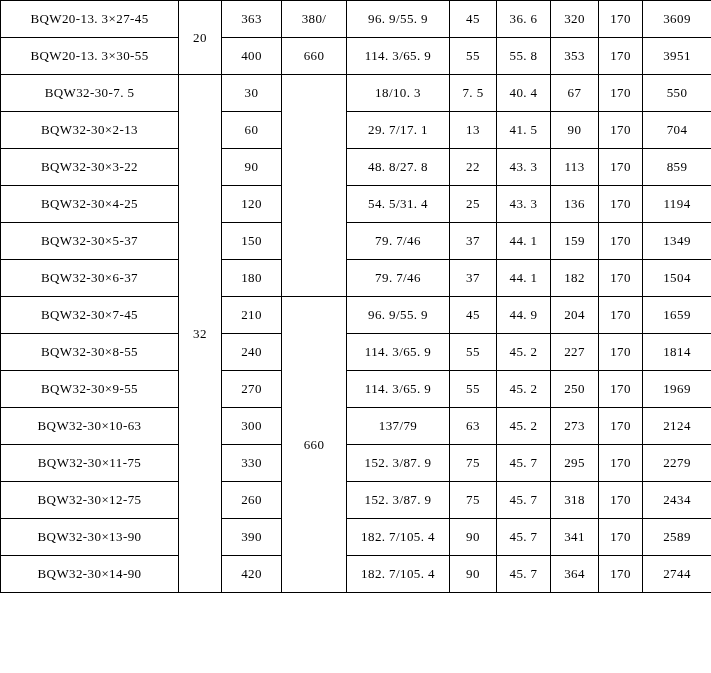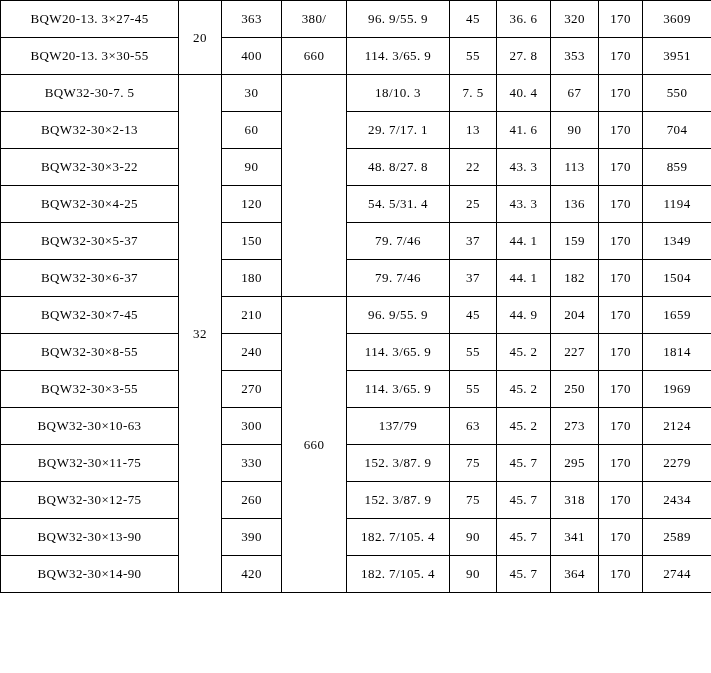--- a/index.html
+++ b/index.html
@@ -83,21 +83,21 @@
         <td>170</td>
         <td>3609</td>
       </tr>
 
       <tr>
         <td class="model">BQW20-13. 3×30-55</td>
         <td>400</td>
         <td>660</td>
         <td>114. 3/65. 9</td>
         <td>55</td>
-        <td>27. 8</td>
+        <td>55. 8</td>
         <td>353</td>
         <td>170</td>
         <td>3951</td>
       </tr>
 
       <tr>
         <td class="model">BQW32-30-7. 5</td>
         <td rowspan="14">32</td>
         <td>30</td>
         <td rowspan="6"></td>
@@ -107,21 +107,21 @@
         <td>67</td>
         <td>170</td>
         <td>550</td>
       </tr>
 
       <tr>
         <td class="model">BQW32-30×2-13</td>
         <td>60</td>
         <td>29. 7/17. 1</td>
         <td>13</td>
-        <td>41. 6</td>
+        <td>41. 5</td>
         <td>90</td>
         <td>170</td>
         <td>704</td>
       </tr>
 
       <tr>
         <td class="model">BQW32-30×3-22</td>
         <td>90</td>
         <td>48. 8/27. 8</td>
         <td>22</td>
@@ -181,21 +181,21 @@
         <td>240</td>
         <td>114. 3/65. 9</td>
         <td>55</td>
         <td>45. 2</td>
         <td>227</td>
         <td>170</td>
         <td>1814</td>
       </tr>
 
       <tr>
-        <td class="model">BQW32-30×3-55</td>
+        <td class="model">BQW32-30×9-55</td>
         <td>270</td>
         <td>114. 3/65. 9</td>
         <td>55</td>
         <td>45. 2</td>
         <td>250</td>
         <td>170</td>
         <td>1969</td>
       </tr>
 
       <tr>

